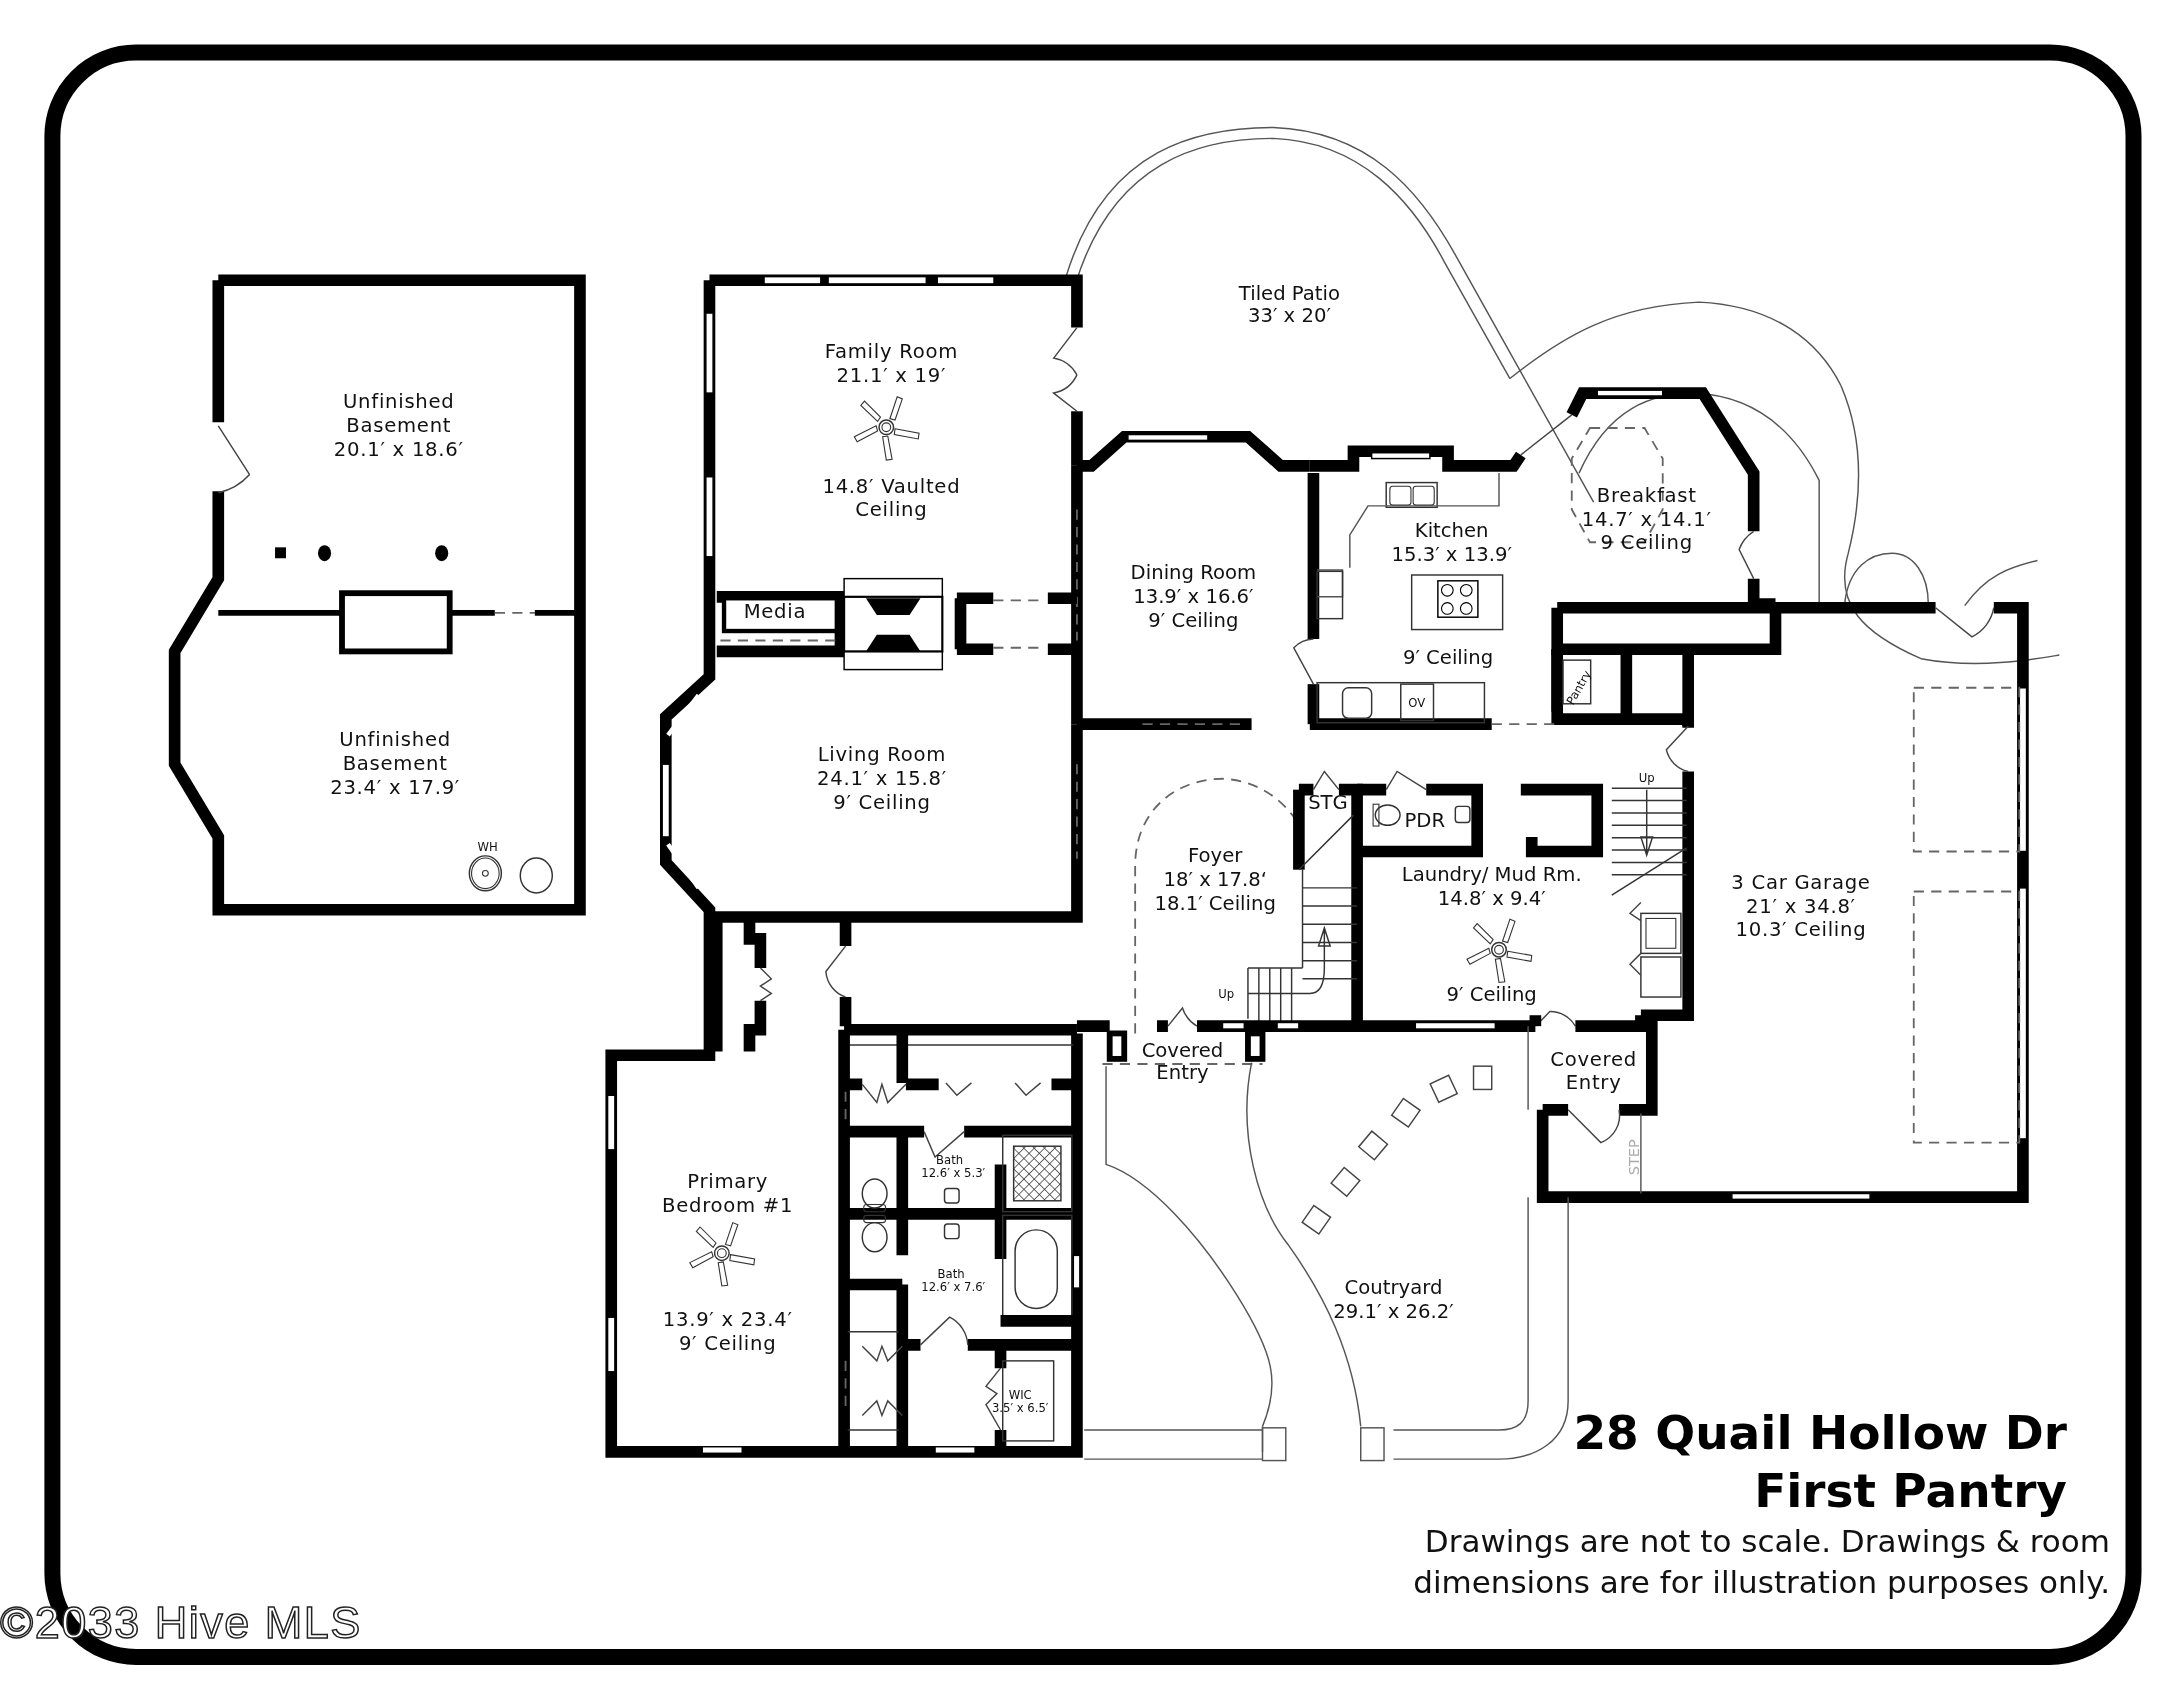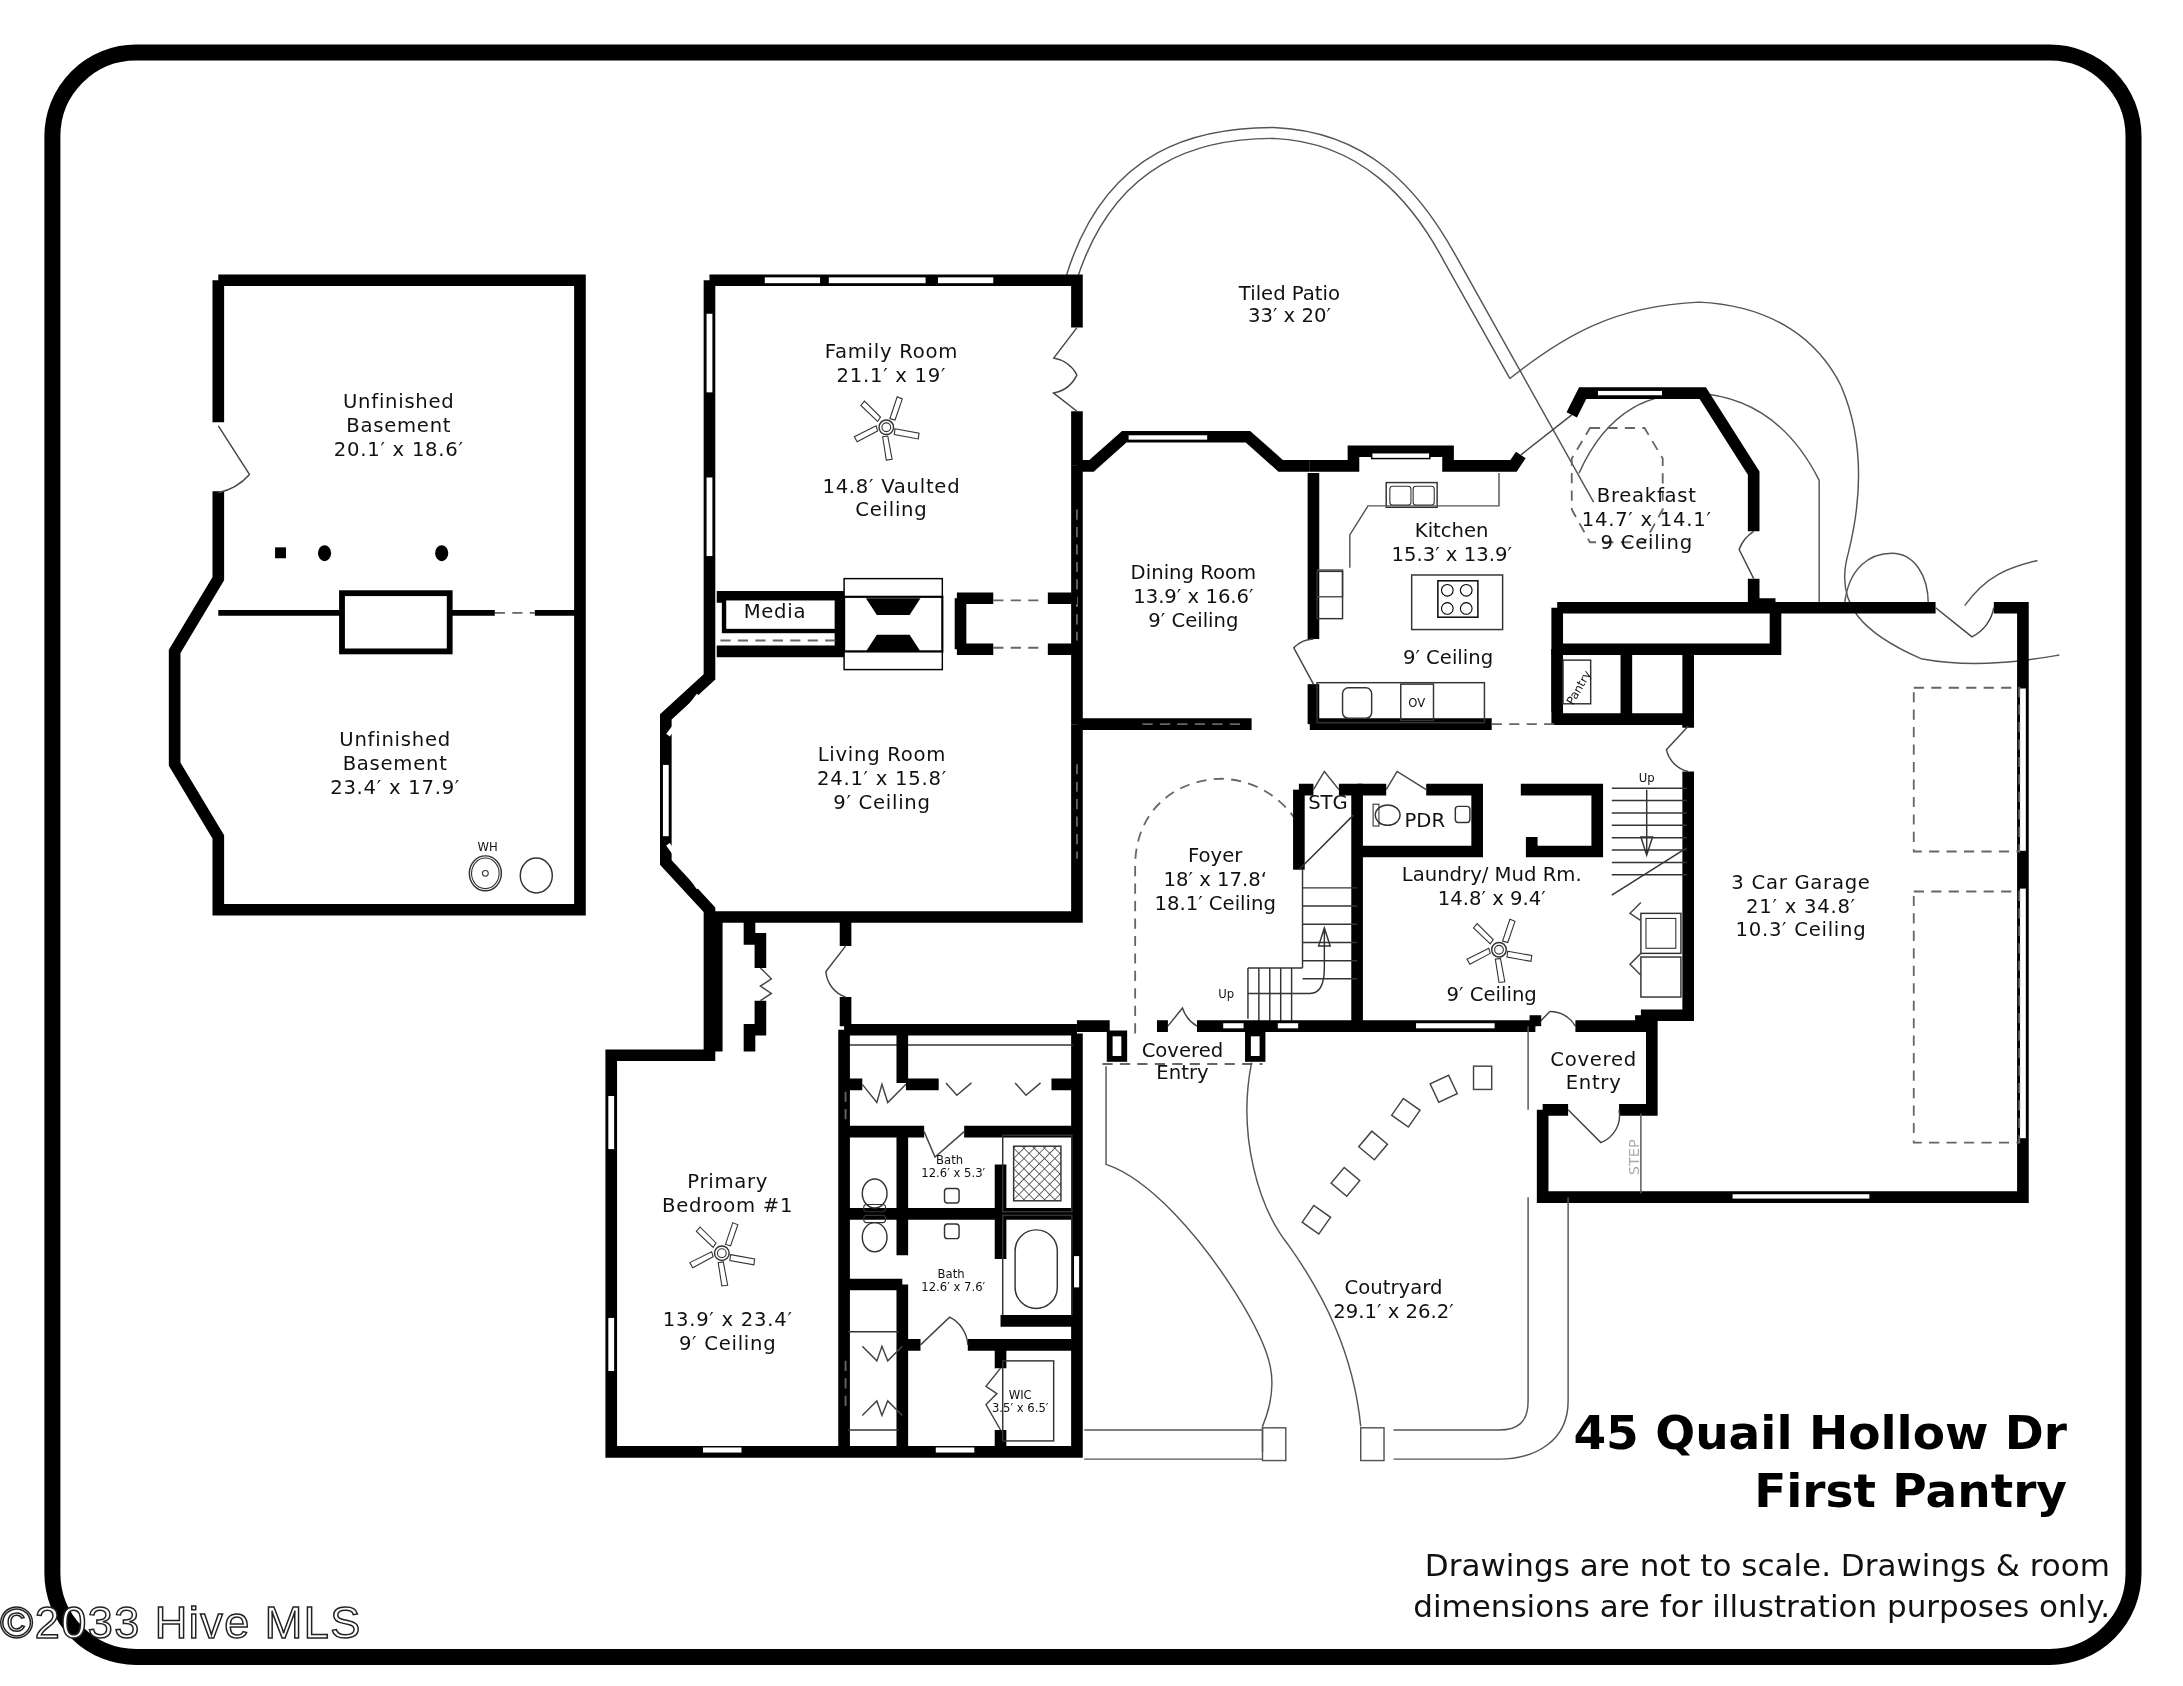--- a/index.html
+++ b/index.html
@@ -10,21 +10,21 @@
   .thin-gray{fill:none;stroke:#555;stroke-width:2;}
   .dash{fill:none;stroke:#666;stroke-width:2.5;stroke-dasharray:14 10;}
   .win{fill:#fff;stroke:#000;stroke-width:2;}
   .door{fill:none;stroke:#444;stroke-width:2;}
   .lbl{font-family:"DejaVu Sans","Liberation Sans",sans-serif;font-size:27px;fill:#111;text-anchor:middle;letter-spacing:1px;}
   .lbl-sm{font-family:"DejaVu Sans","Liberation Sans",sans-serif;font-size:16px;fill:#111;text-anchor:middle;}
   .lbl-cond{font-family:"DejaVu Sans","Liberation Sans",sans-serif;font-size:27px;fill:#111;text-anchor:middle;}
   .title{position:absolute;right:116px;text-align:right;font-family:"DejaVu Sans","Liberation Sans",sans-serif;font-weight:bold;color:#000;}
   #title-address{top:1405px;font-size:47px;letter-spacing:0px;}
   #title-floor{top:1463px;font-size:47px;}
-  #disclaimer{position:absolute;right:73px;top:1521px;text-align:right;font-family:"DejaVu Sans","Liberation Sans",sans-serif;font-size:31px;line-height:41px;color:#111;width:801px;margin-top:24px;}
+  #disclaimer{position:absolute;right:73px;top:1521px;text-align:right;font-family:"DejaVu Sans","Liberation Sans",sans-serif;font-size:31px;line-height:41px;color:#111;width:801px;}
   #copyright{position:absolute;left:0px;top:1597px;font-family:"Liberation Sans",sans-serif;font-size:45px;color:#fff;-webkit-text-stroke:1.5px #222;letter-spacing:1.5px;}
 </style>
 </head>
 <body>
 
 <svg id="plan" viewBox="0 0 3000 2318" xmlns="http://www.w3.org/2000/svg">
 
   <rect x="72" y="72" width="2860" height="2205" rx="115" ry="115" fill="none" stroke="#000" stroke-width="22"></rect>
 
   <g>
@@ -409,20 +409,20 @@
 
     <text class="lbl-sm" x="1305" y="1600">Bath</text>
     <text class="lbl-sm" x="1310" y="1618">12.6′ x 5.3′</text>
     <text class="lbl-sm" x="1307" y="1756">Bath</text>
     <text class="lbl-sm" x="1310" y="1774">12.6′ x 7.6′</text>
     <text class="lbl-sm" x="1402" y="1923" font-size="14">WIC</text>
     <text class="lbl-sm" x="1402" y="1940" font-size="14">3.5′ x 6.5′</text>
   </g>
 </svg>
 
-<div class="title" id="title-address">45 Quail Hollow Dr</div>
+<div class="title" id="title-address">28 Quail Hollow Dr</div>
 <div class="title" id="title-floor">First Pantry</div>
 <div id="disclaimer">
   <div>Drawings are not to scale. Drawings &amp; room</div>
   <div>dimensions are for illustration purposes only.</div>
 </div>
 <div id="copyright">©2033 Hive MLS</div>
 
 
 </body></html>

